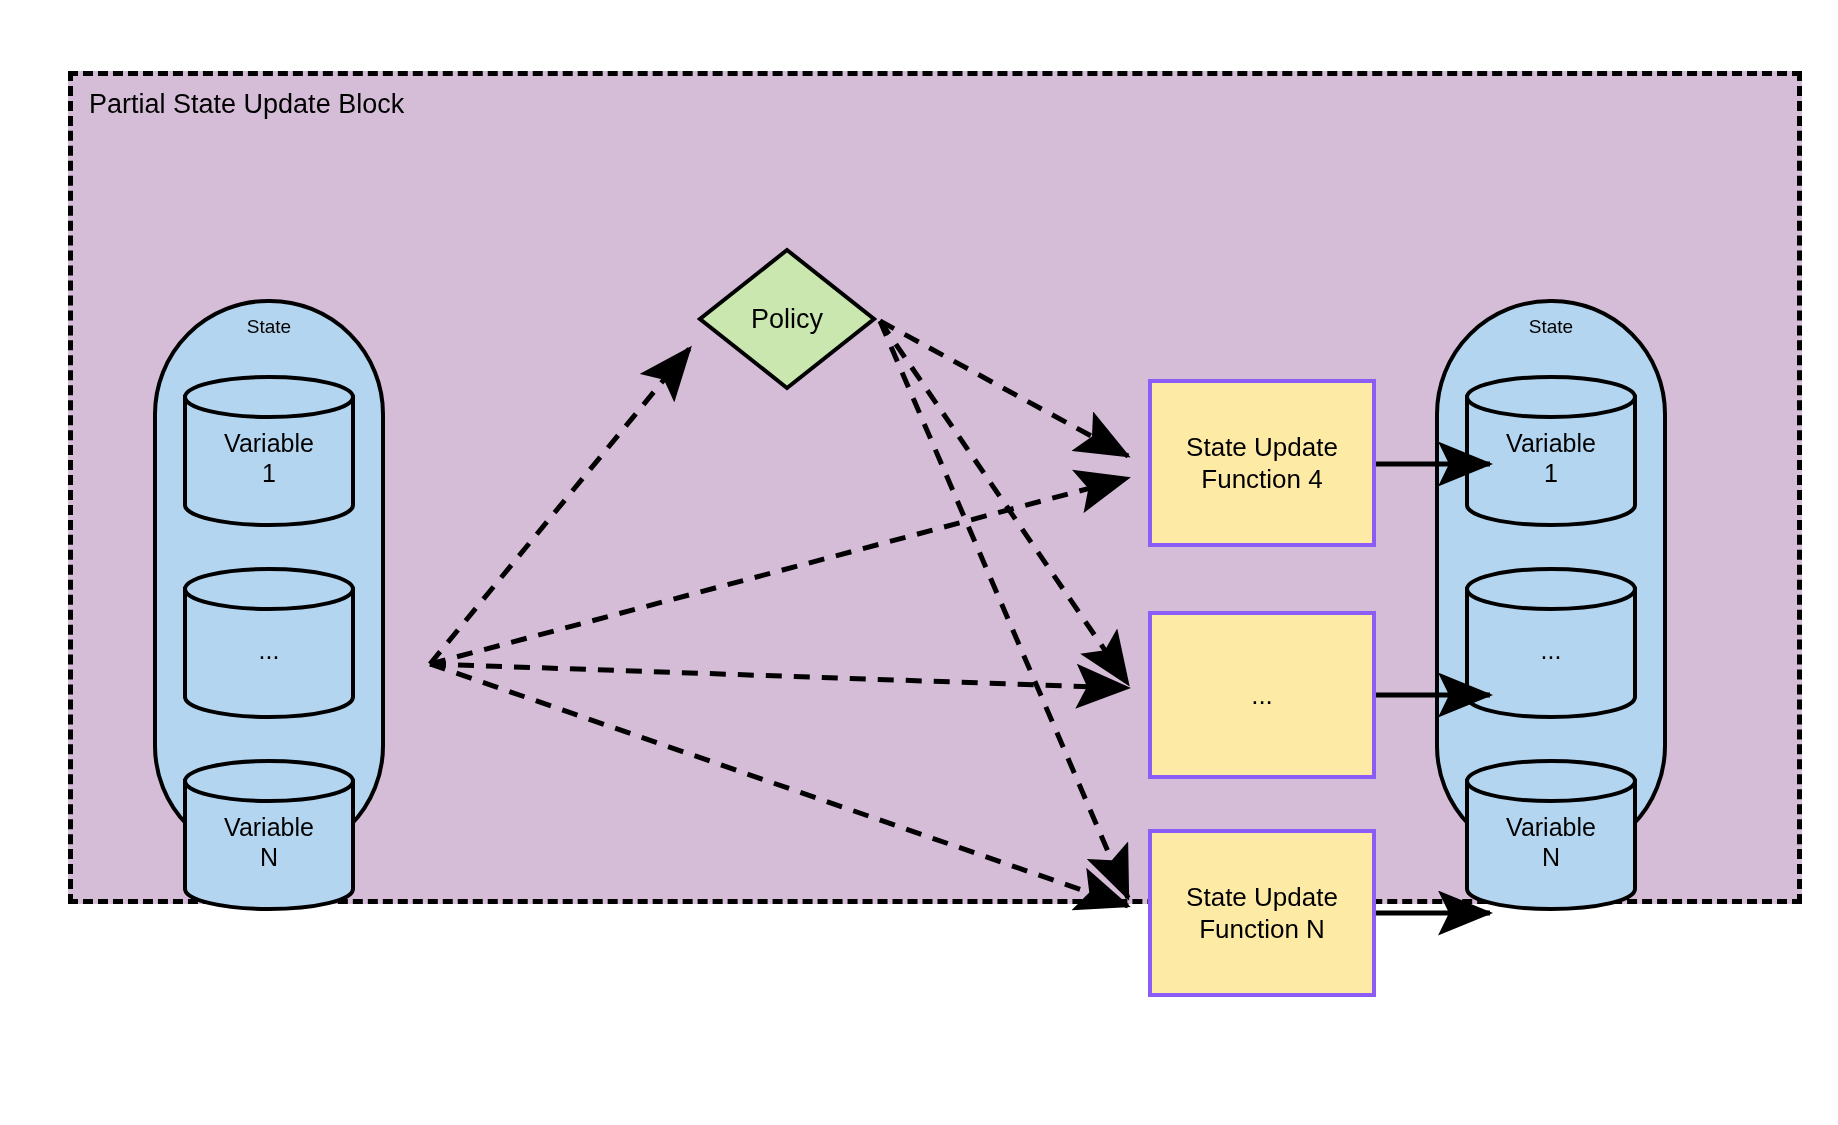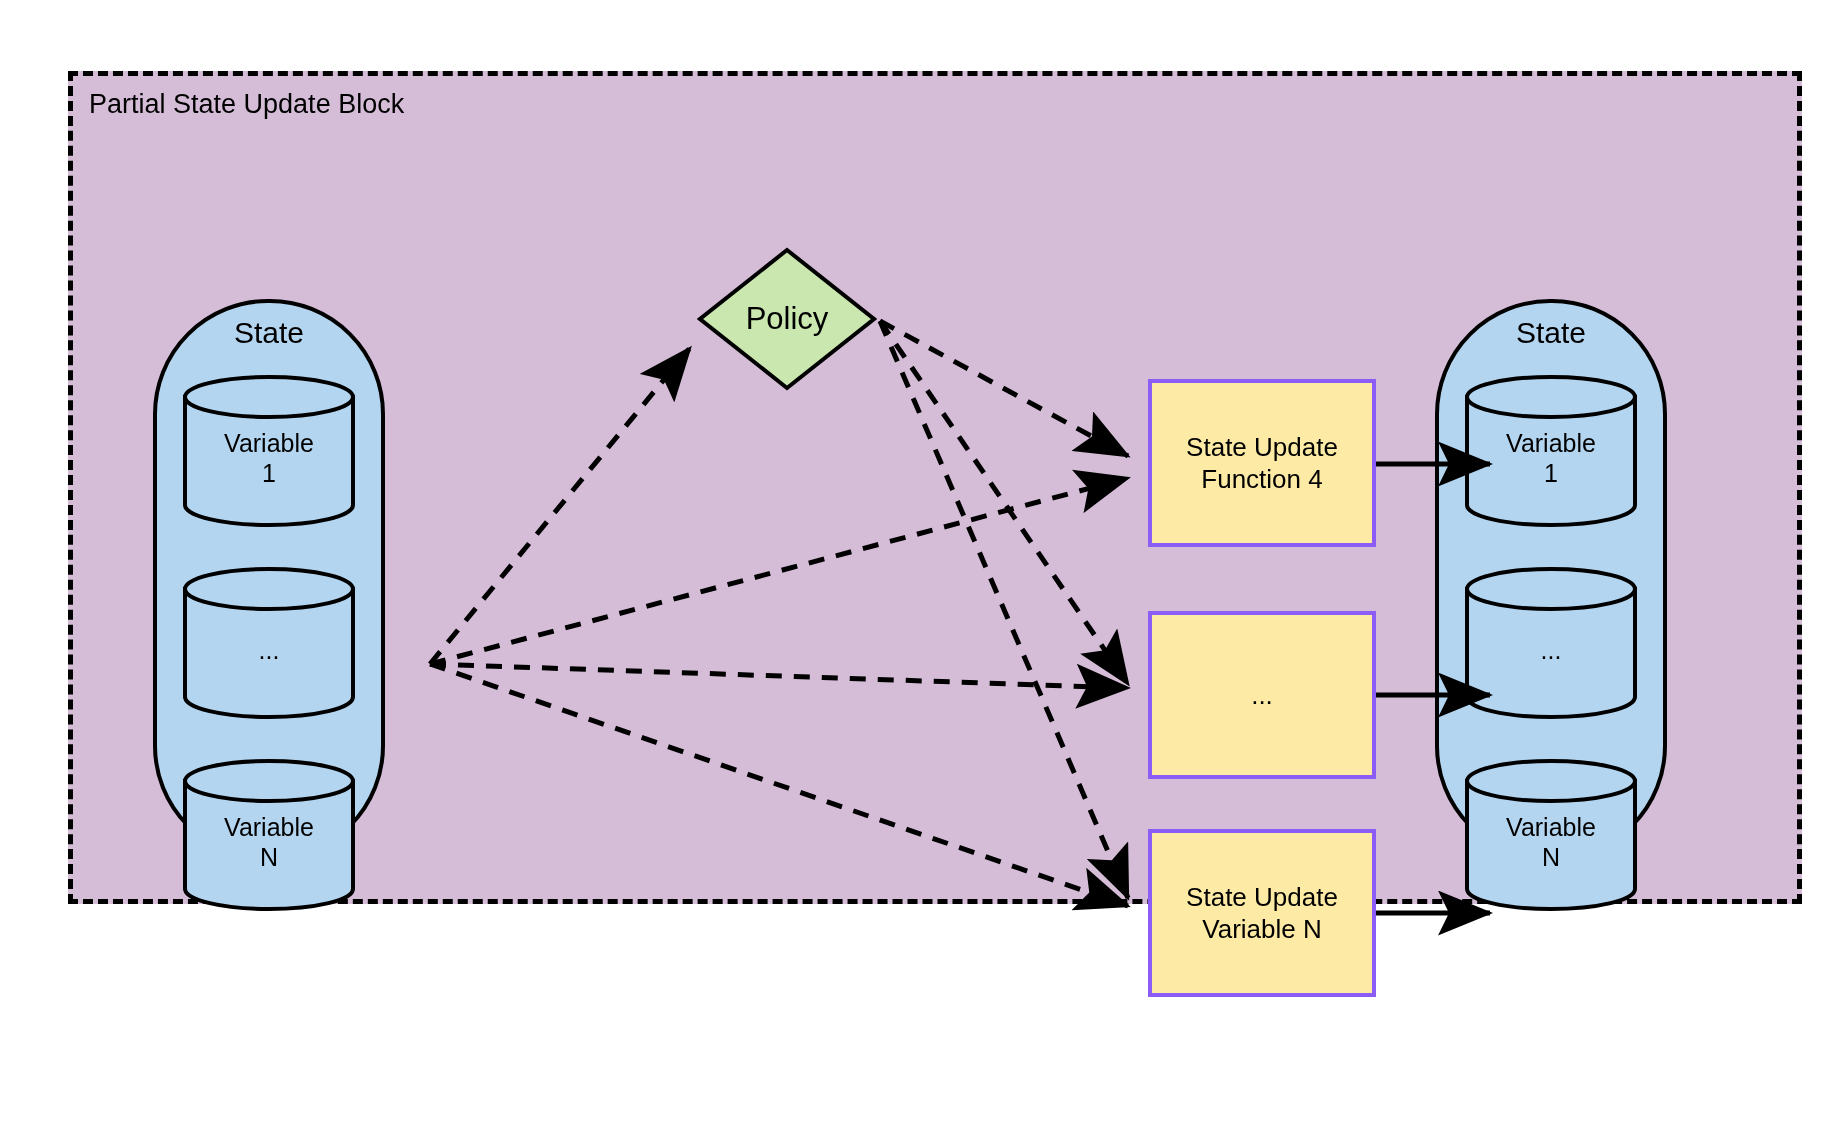--- a/index.html
+++ b/index.html
@@ -52,21 +52,21 @@
   }
   .state-container.left  { left: 153px;  top: 291px; width: 232px; height: 562px; }
   .state-container.right { left: 1435px; top: 291px; width: 232px; height: 562px; }
 
   .state-label {
     position: absolute;
     top: 13px;
     left: 0;
     width: 100%;
     text-align: center;
-    font-size: 30px;
+    font-size: 19px;
     color: #000000;
   }
 
   
   .cylinder {
     position: absolute;
     left: 50%;
     transform: translateX(-50%);
     width: 172px;
     height: 152px;
@@ -109,21 +109,21 @@
     width: 180px;
     height: 144px;
   }
   .policy svg { position: absolute; inset: 0; width: 100%; height: 100%; }
   .policy-label {
     position: absolute;
     inset: 0;
     display: flex;
     align-items: center;
     justify-content: center;
-    font-size: 31px;
+    font-size: 27px;
     color: #000000;
     pointer-events: none;
   }
 
   
   .func-box {
     position: absolute;
     left: 1148px;
     width: 228px;
     height: 168px;
@@ -215,21 +215,21 @@
 
   <div class="func-box func-2">
     <div>
       <span>...</span>
     </div>
   </div>
 
   <div class="func-box func-3">
     <div>
       <span>State Update</span><br>
-      <span>Variable N</span>
+      <span>Function N</span>
     </div>
   </div>
 
   <div class="state-container right">
     <div class="state-label">State</div>
 
     <div class="cylinder cyl-1">
       <svg viewBox="0 0 172 152" preserveAspectRatio="none">
         <path d="M2,22 L2,130 A84,20 0 0 0 170,130 L170,22 Z" fill="#b3d5ef" stroke="#000" stroke-width="4"></path>
         <ellipse cx="86" cy="22" rx="84" ry="20" fill="#b3d5ef" stroke="#000" stroke-width="4"></ellipse>

